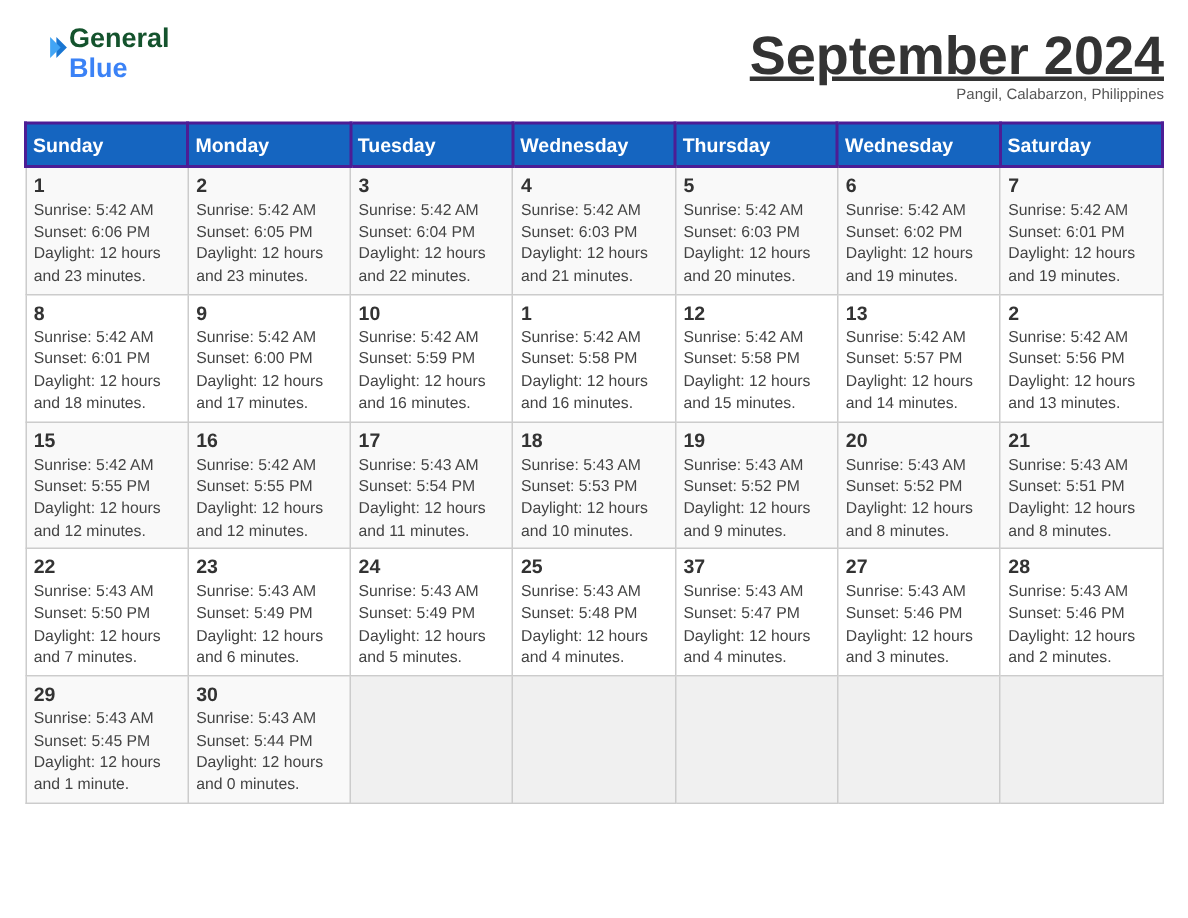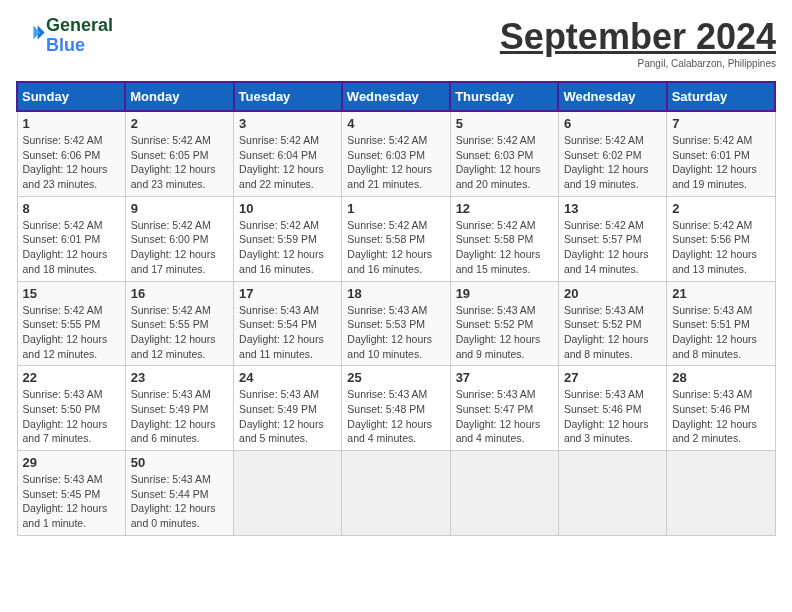--- a/index.html
+++ b/index.html
@@ -360,21 +360,21 @@
       <tr>
         <td>
           <span class="day-num">29</span>
         <div class="day-info">
           Sunrise: 5:43 AM<br>
           Sunset: 5:45 PM<br>
           Daylight: 12 hours and 1 minute.
         </div>
         </td>
         <td>
-          <span class="day-num">50</span>
+          <span class="day-num">30</span>
         <div class="day-info">
           Sunrise: 5:43 AM<br>
           Sunset: 5:44 PM<br>
           Daylight: 12 hours and 0 minutes.
         </div>
         </td>
         <td class="empty-cell"></td>
         <td class="empty-cell"></td>
         <td class="empty-cell"></td>
         <td class="empty-cell"></td>

